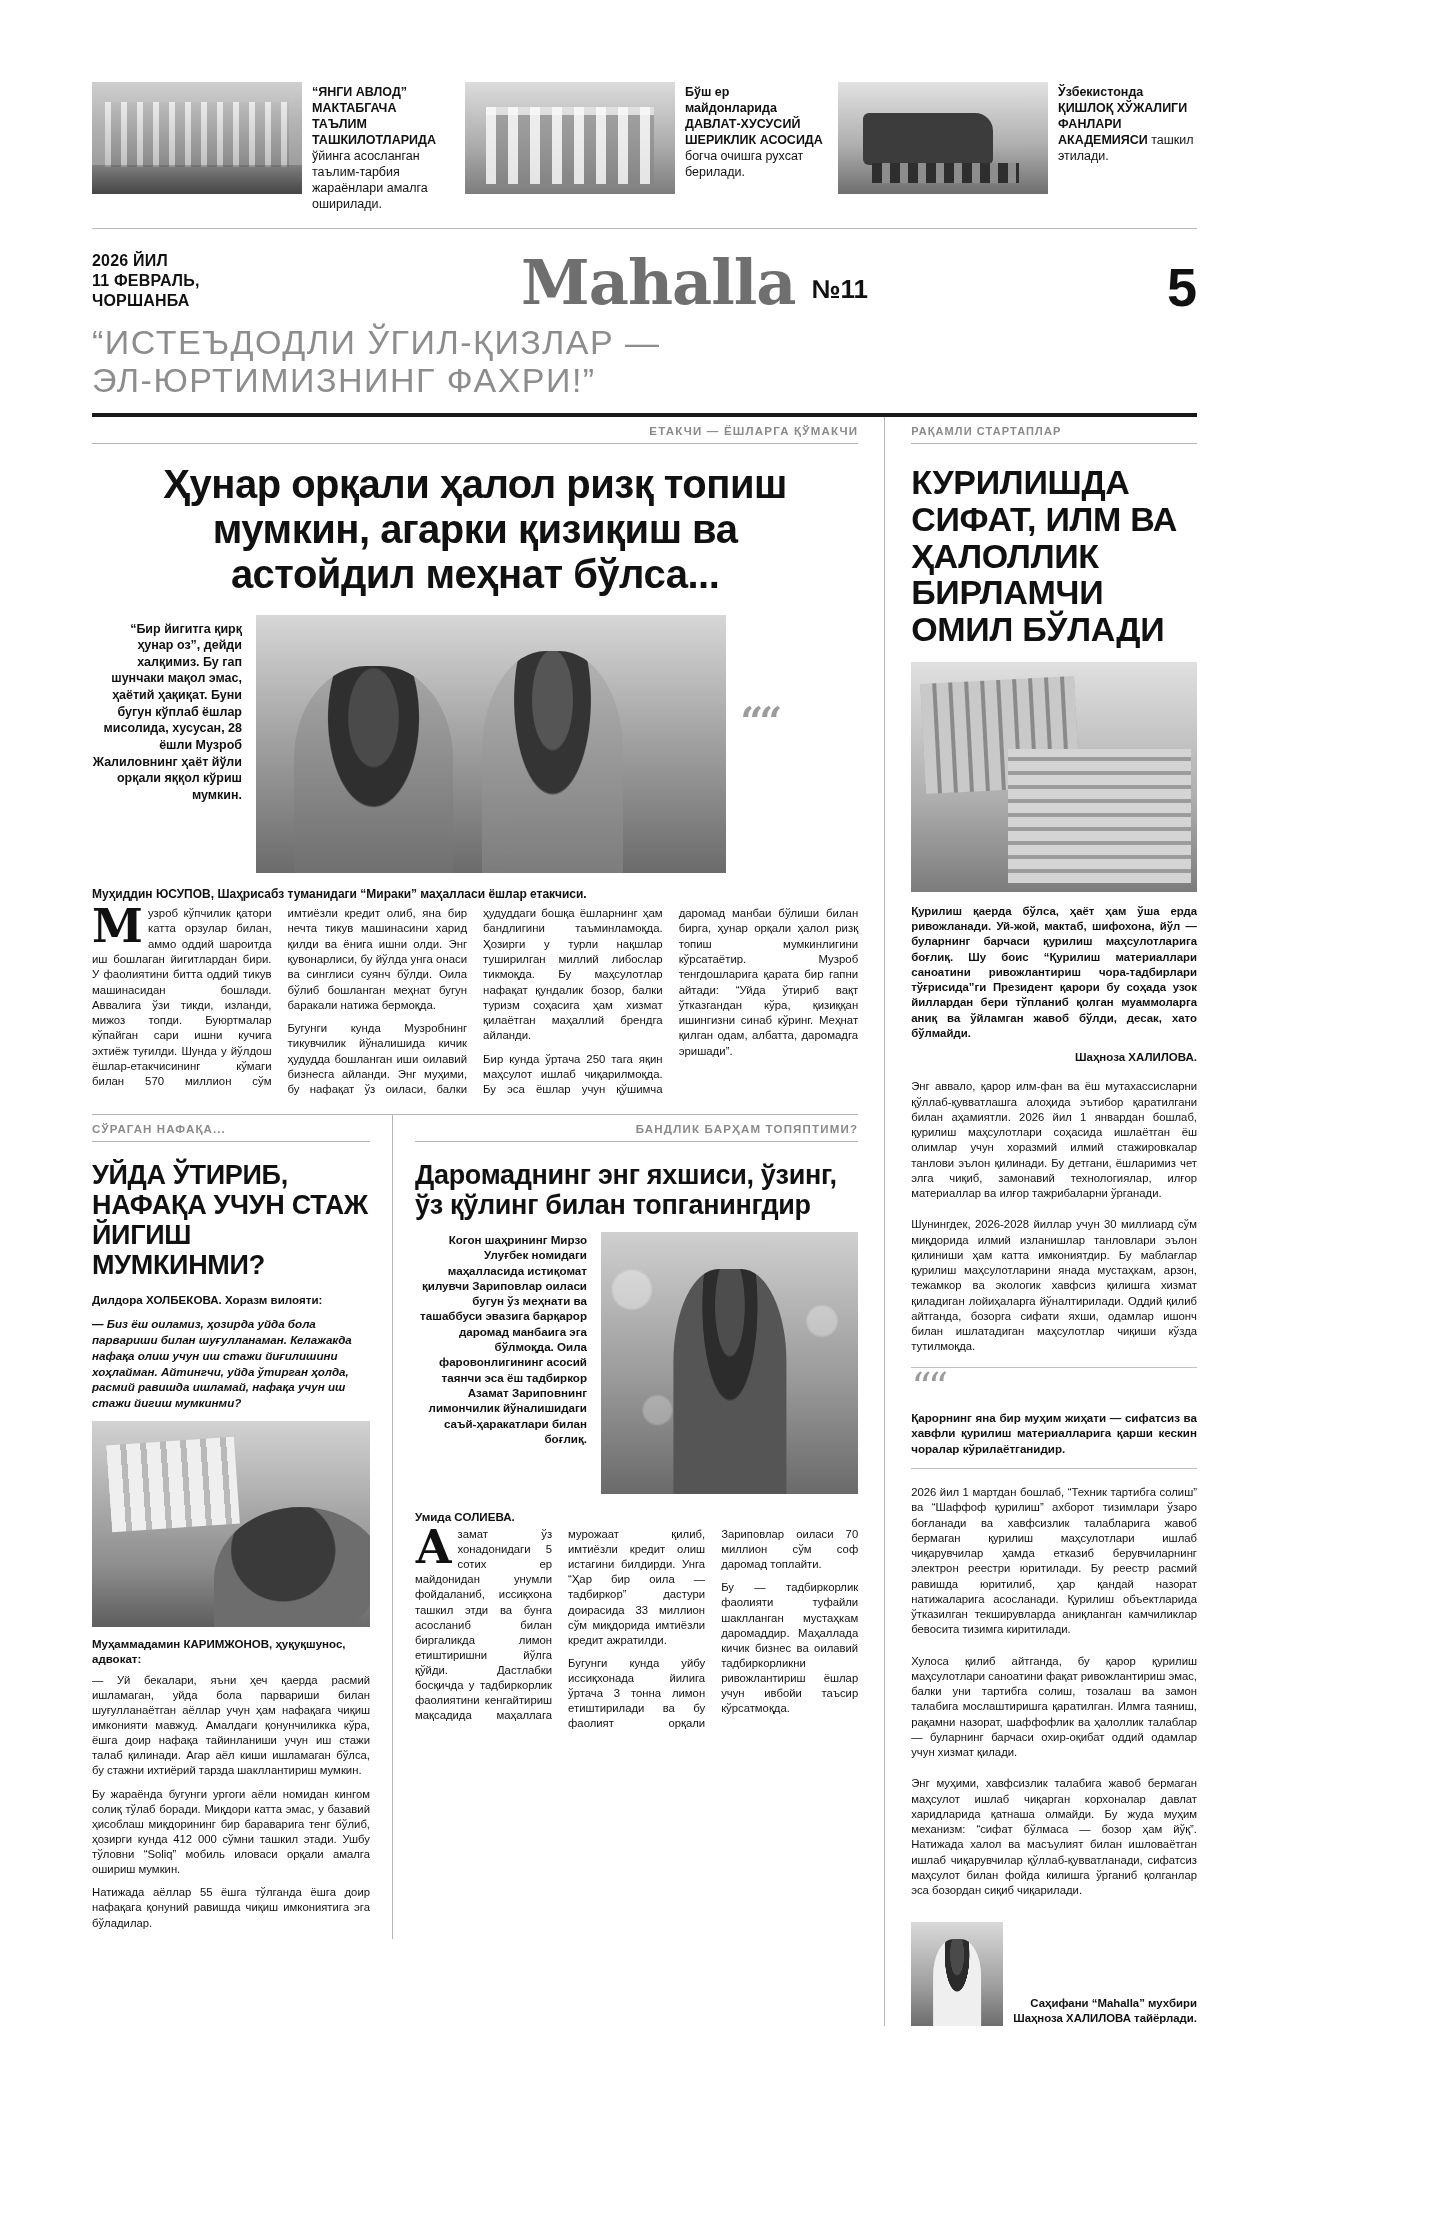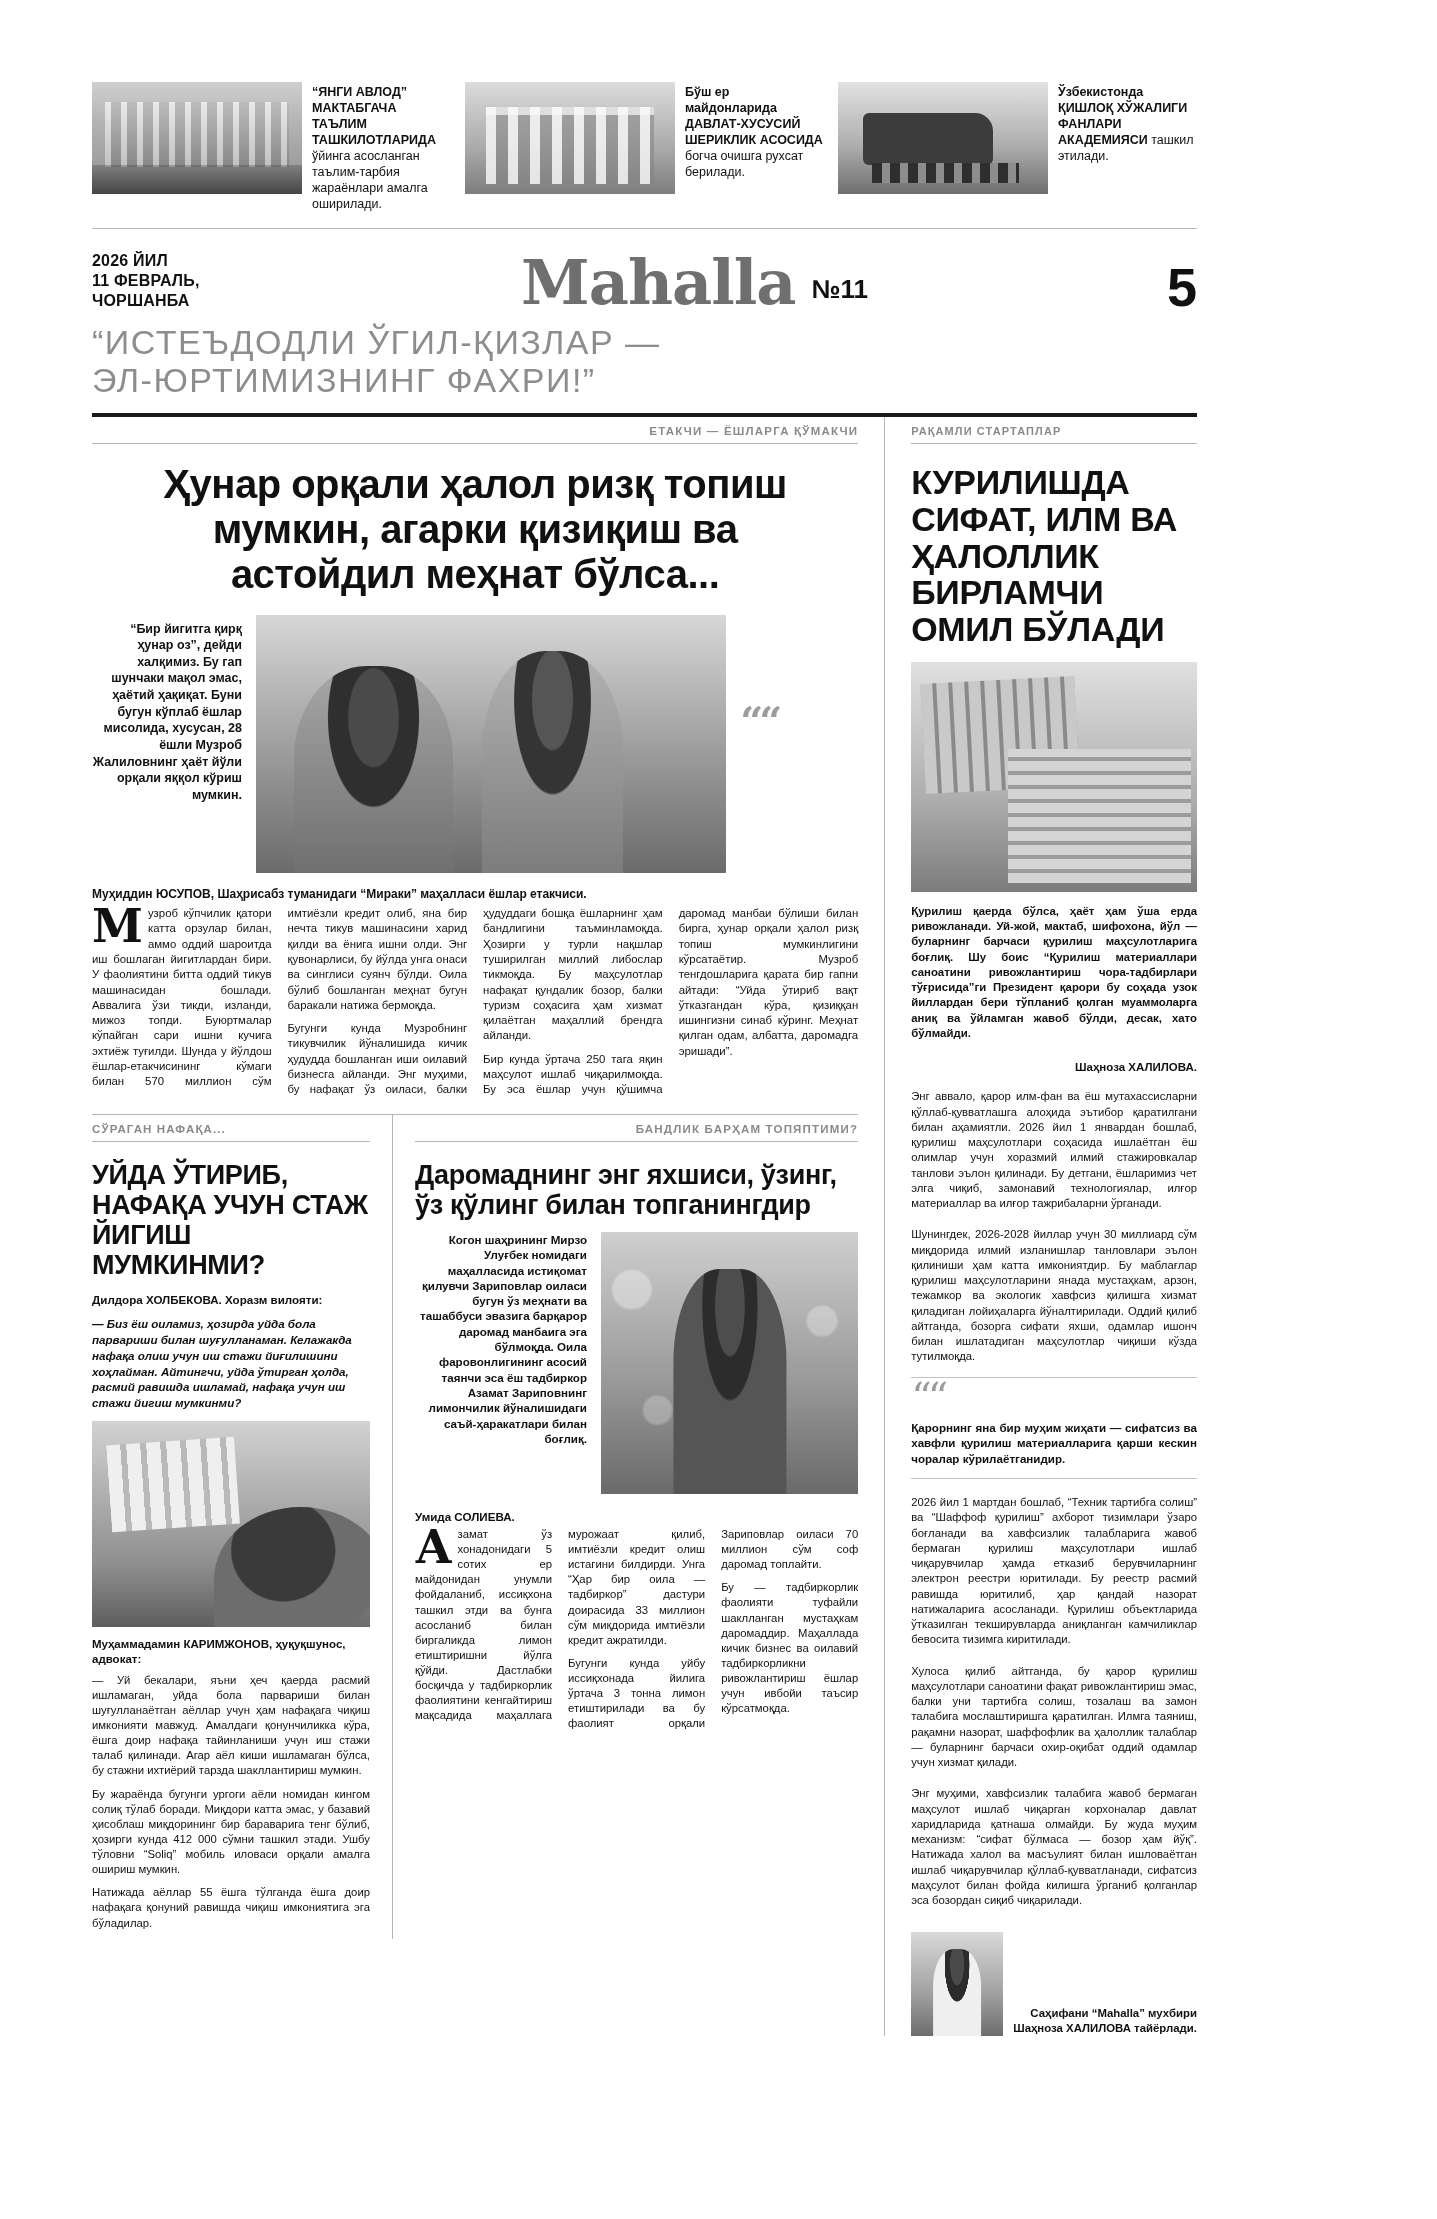--- a/index.html
+++ b/index.html
@@ -462,21 +462,21 @@
     position: absolute;
     right: 2%; bottom: 4%;
     width: 64%; height: 58%;
     background: repeating-linear-gradient(0deg, #d4d4d4 0 10px, #9c9c9c 10px 14px);
   }
   .r-lead {
     font-size: 11.4px;
     font-weight: 700;
     line-height: 1.34;
     text-align: justify;
-    margin-bottom: 20px;
+    margin-bottom: 10px;
   }
   .r-sig {
     font-size: 11.5px;
     font-weight: 700;
     text-align: right;
     margin-bottom: 10px;
   }
   .r-body {
     font-size: 11.3px;
     line-height: 1.35;

